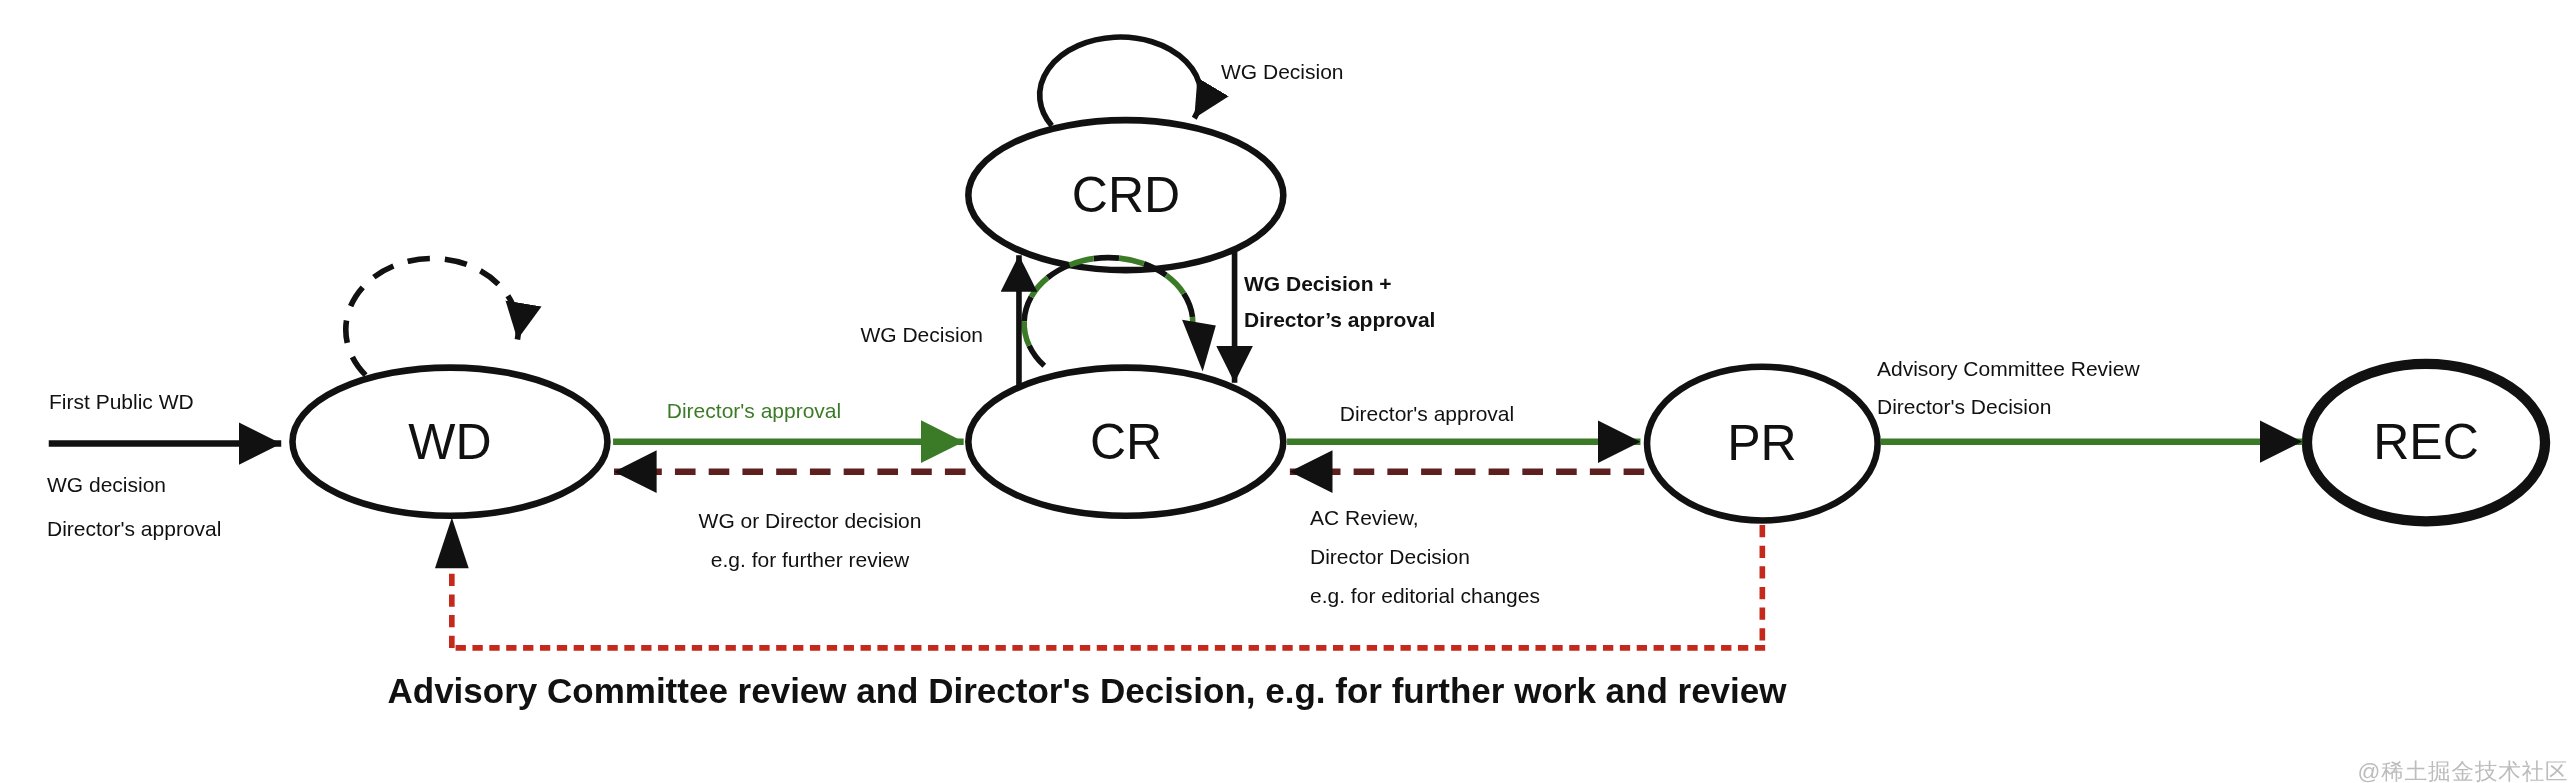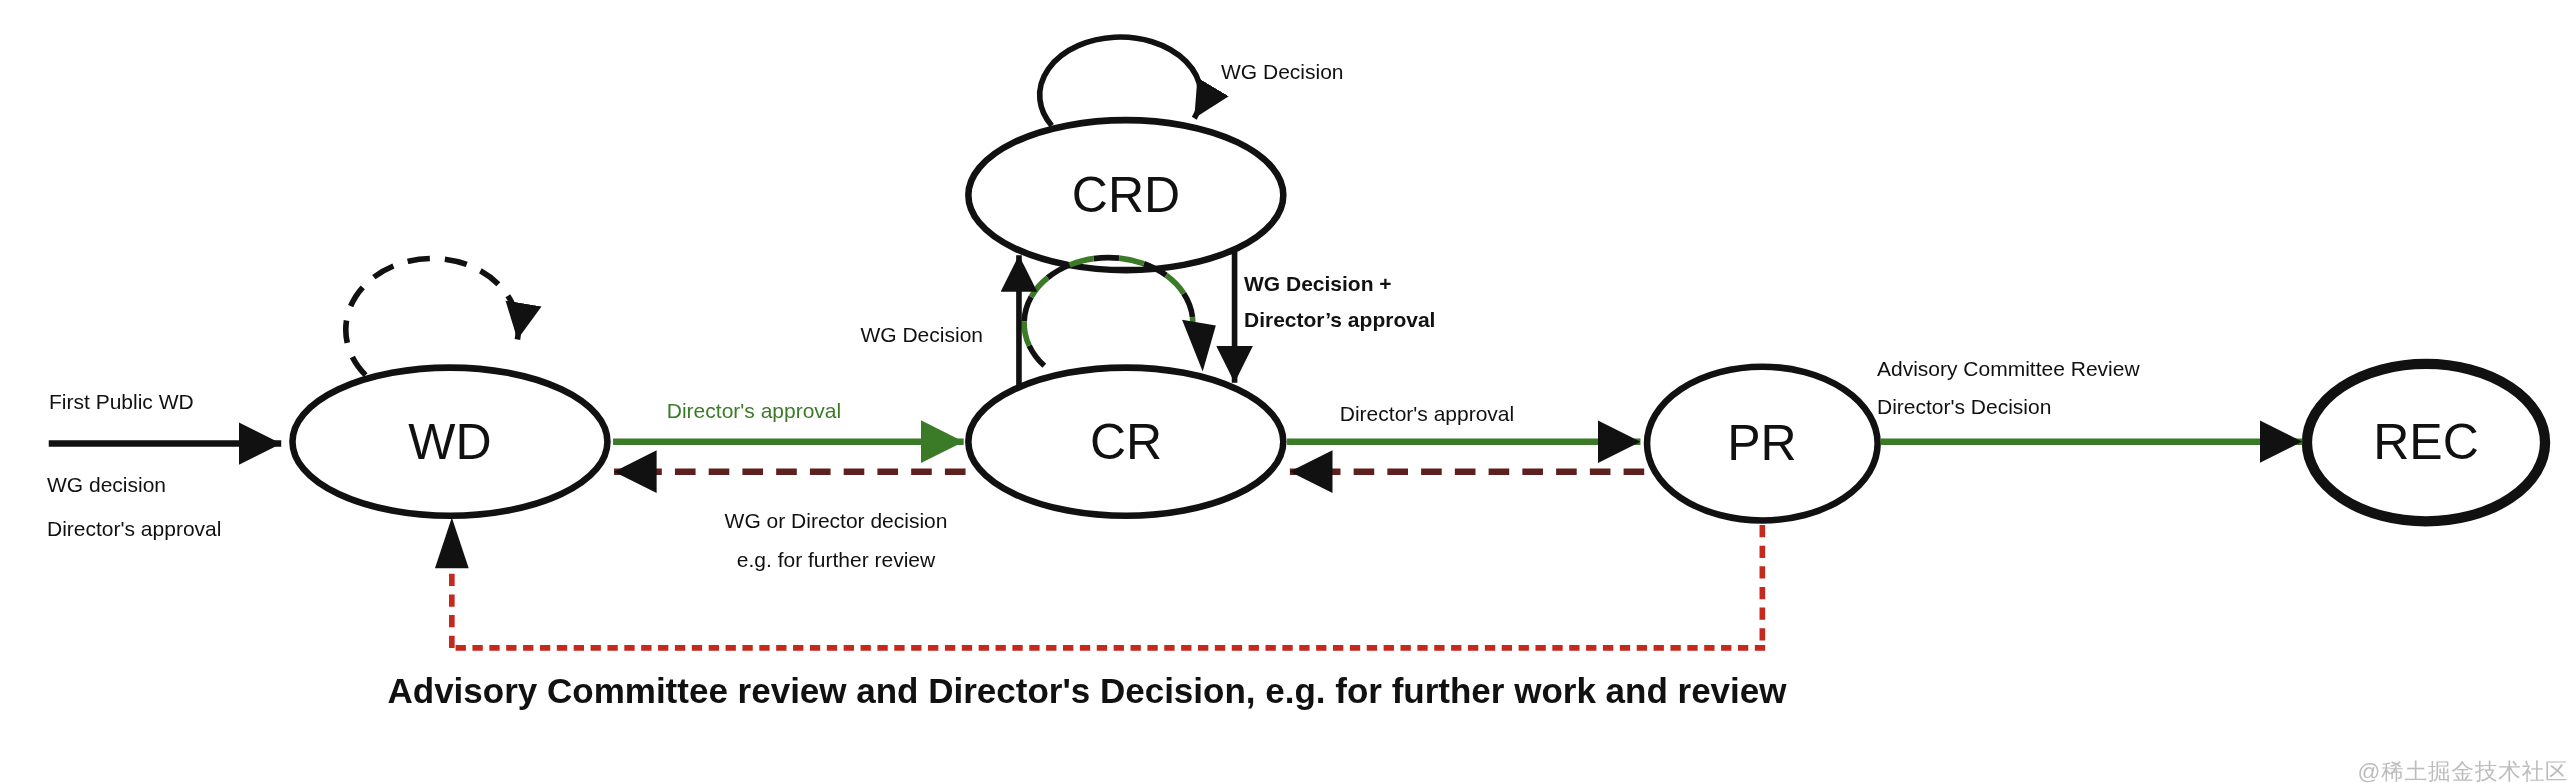--- a/index.html
+++ b/index.html
@@ -83,36 +83,41 @@
   <div class="lbl" style="left:49px;top:382px;">First Public WD</div>
 
   <div class="lbl" style="left:47px;top:463px;line-height:44px;">
     <span class="ln">WG decision</span>
     <span class="ln">Director's approval</span>
   </div>
 
 
   <div class="lbl ctr green-text" style="left:754px;top:391px;">Director's approval</div>
 
-  <div class="lbl ctr" style="left:836px;top:501px;text-align:center;">
+  <div class="lbl ctr" style="left:810px;top:501px;text-align:center;">
     <span class="ln">WG or Director decision</span>
     <span class="ln">e.g. for further review</span>
   </div>
 
   <div class="lbl rt" style="left:769px;top:315px;width:214px;">WG Decision</div>
 
   <div class="lbl" style="left:1221px;top:52px;">WG Decision</div>
 
   <div class="lbl" style="left:1244px;top:266px;line-height:36px;font-weight:bold;">
     <span class="ln">WG Decision +</span>
     <span class="ln">Director’s approval</span>
   </div>
 
   <div class="lbl ctr" style="left:1427px;top:394px;">Director's approval</div>
 
+  <div class="lbl" style="left:1310px;top:498px;">
+    <span class="ln">AC Review,</span>
+    <span class="ln">Director Decision</span>
+    <span class="ln">e.g. for editorial changes</span>
+  </div>
 
   <div class="lbl" style="left:1877px;top:350px;line-height:38px;">
     <span class="ln">Advisory Committee Review</span>
     <span class="ln">Director's Decision</span>
   </div>
 
   <div class="lbl ctr caption" style="left:1087px;top:671px;">Advisory Committee review and Director's Decision, e.g. for further work and review</div>
 
   <div class="watermark">@稀土掘金技术社区</div>
 </div>

